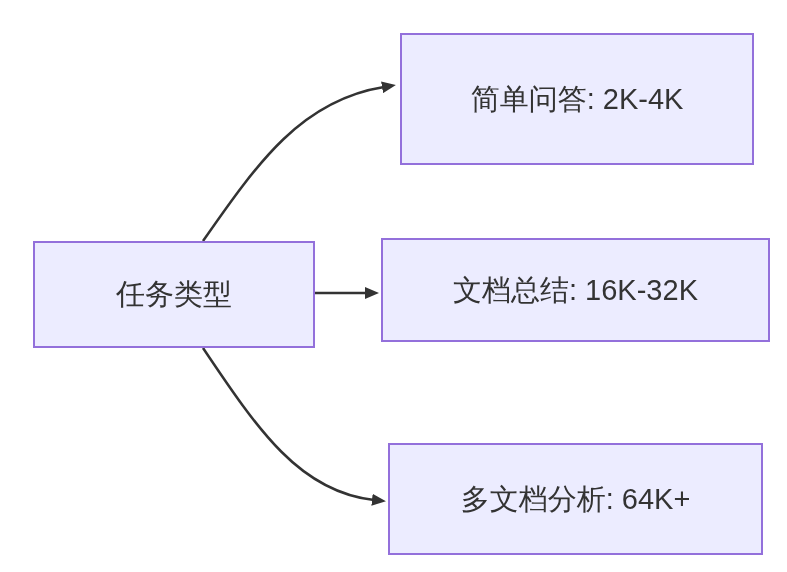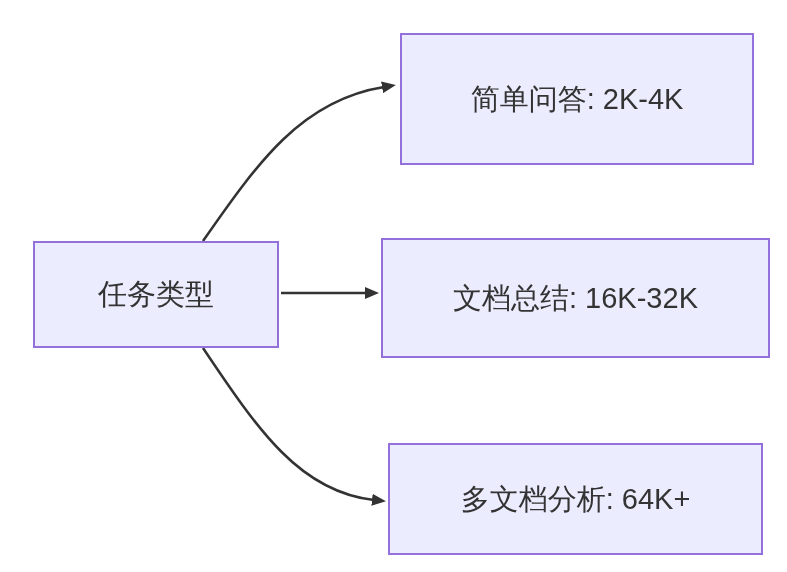--- a/index.html
+++ b/index.html
@@ -22,23 +22,23 @@
     color: #333333;
     display: flex;
     align-items: center;
     justify-content: center;
     font-size: 29px;
     line-height: 1.2;
     box-sizing: border-box;
     text-align: center;
     white-space: nowrap;
   }
-  .node-root   { left: 33px;  top: 241px; width: 246px; height: 107px; }
+  .node-root   { left: 33px;  top: 241px; width: 282px; height: 107px; }
   .node-b0     { left: 400px; top: 33px;  width: 354px; height: 132px; }
-  .node-b1     { left: 381px; top: 238px; width: 389px; height: 120px; }
+  .node-b1     { left: 381px; top: 238px; width: 389px; height: 104px; }
   .node-b2     { left: 388px; top: 443px; width: 375px; height: 112px; }
   .edges {
     position: absolute;
     left: 0; top: 0;
     width: 787px;
     height: 572px;
     pointer-events: none;
   }
 </style>
 </head>

